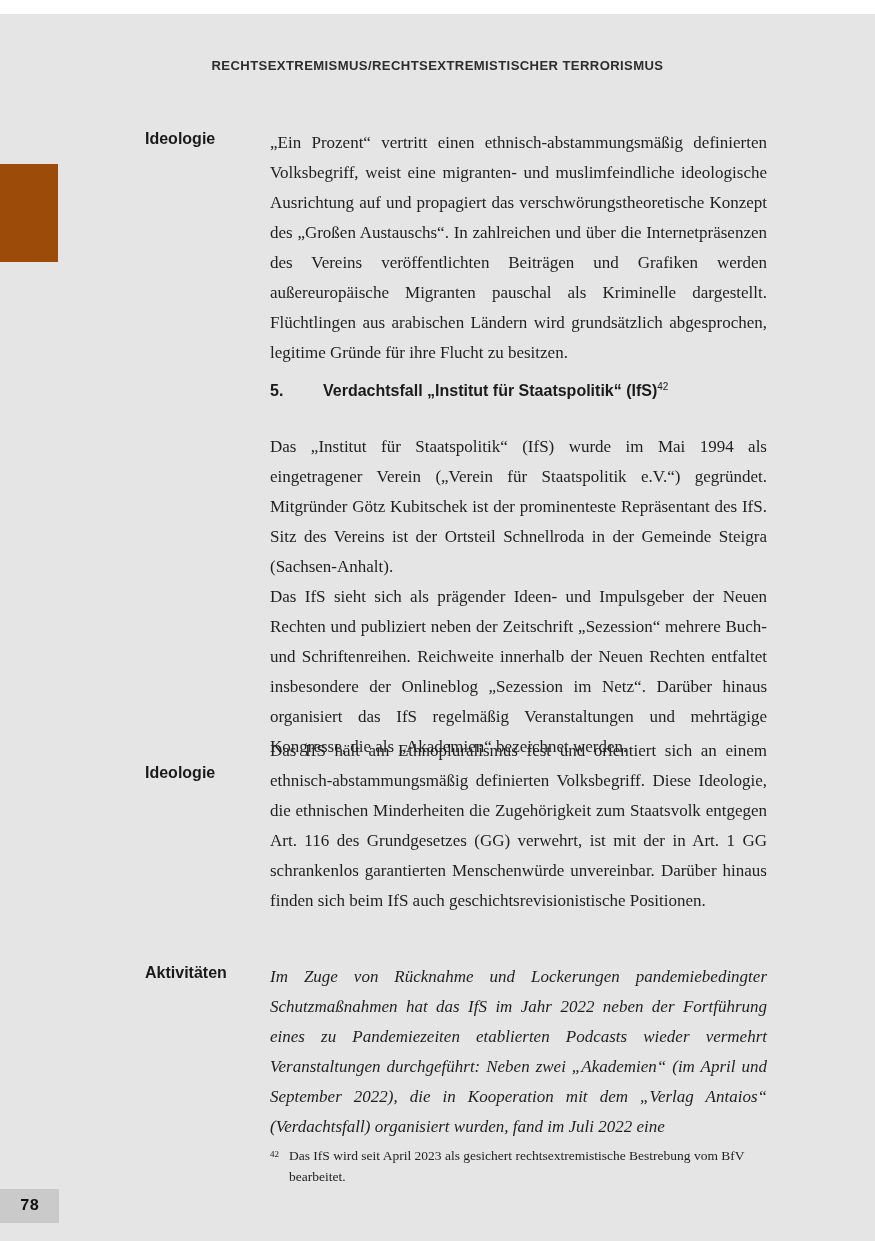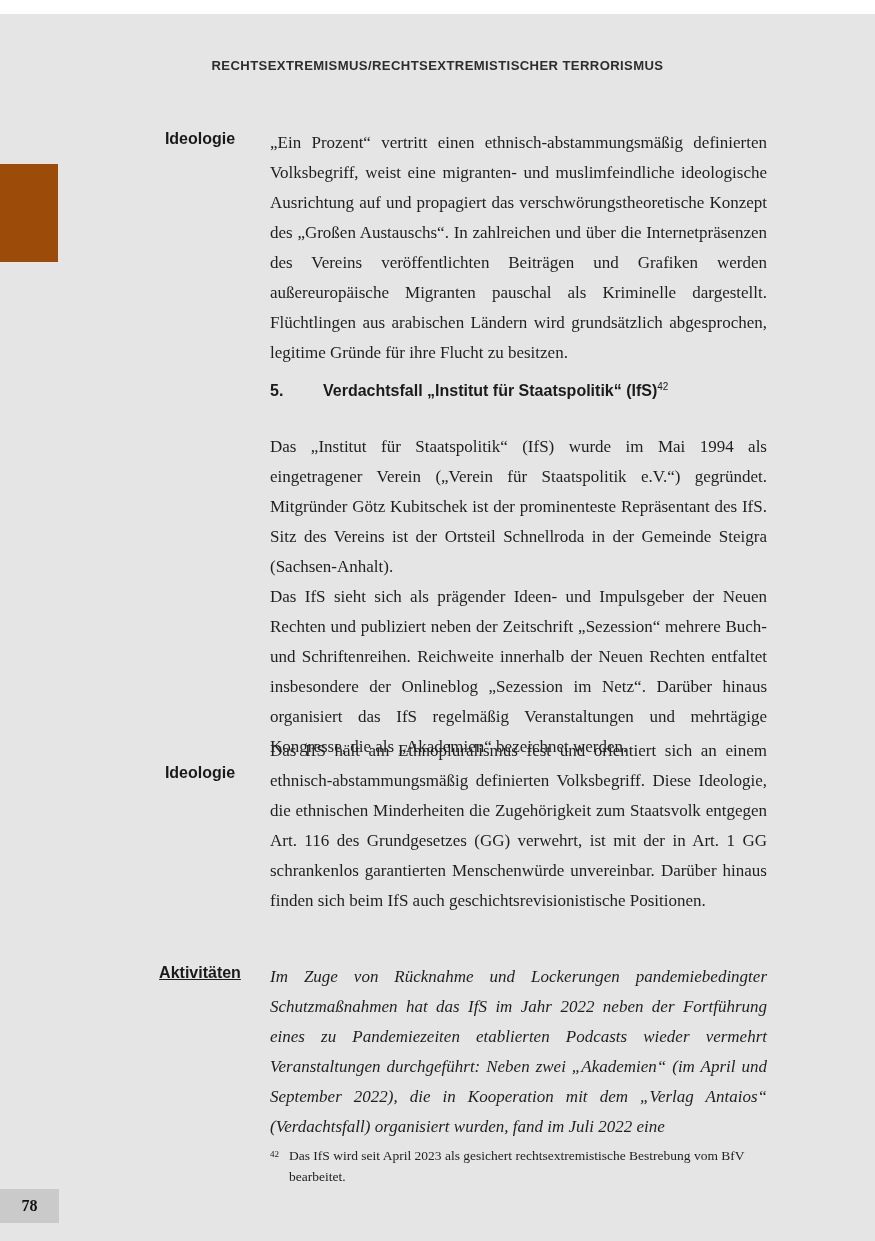--- a/index.html
+++ b/index.html
@@ -7,26 +7,26 @@
     position:relative;width:875px;height:1241px;background:#e5e5e5;
     font-family:"Liberation Serif", serif;color:#1f1f1f;overflow:hidden;margin:14px auto;
   }
   .header-title{
     position:absolute;top:44px;left:0;right:0;text-align:center;
     font-family:"Liberation Sans", sans-serif;font-weight:700;font-size:13.5px;
     letter-spacing:0.4px;color:#2d2d2d;transform:scaleX(0.97);
   }
   .accent-bar{position:absolute;left:0;top:150px;width:58px;height:98px;background:#9c4c08;}
   .row-label{
-    position:absolute;left:145px;width:110px;text-align:center;
+    position:absolute;left:145px;width:110px;text-align:left;
     font-family:"Liberation Sans", sans-serif;font-weight:700;font-size:16px;color:#1a1a1a;
   }
   .label-1{top:116px;}
   .label-2{top:750px;}
-  .label-3{top:950px;text-decoration:underline;}
+  .label-3{top:950px;}
   .body-par{
     position:absolute;left:270px;width:497px;
     font-size:17px;line-height:30px;text-align:justify;
   }
   .par-1{top:114px;}
   .par-intro{top:418px;}
   .par-media{top:568px;}
   .par-ideo{top:722px;}
   .par-akt{top:948px;font-style:italic;}
   .section-heading{
@@ -41,21 +41,21 @@
     letter-spacing:-0.07em;color:#1e4f9c;font-weight:500;
   }
   .footnote{
     position:absolute;left:270px;top:1131px;width:502px;padding-left:19px;
     font-size:13.5px;line-height:21px;color:#222;box-sizing:border-box;
   }
   .footnote sup{position:absolute;left:0;top:-1px;font-size:9px;}
   .page-num-box{
     position:absolute;left:0;top:1175px;width:59px;height:34px;background:#cacaca;
     display:flex;align-items:center;justify-content:center;
-    font-family:Liberation Serif, serif;font-weight:700;font-size:16px;color:#111;
+    font-family:Liberation Mono, monospace;font-weight:700;font-size:16px;color:#111;
   }
   .footer-bar{position:absolute;left:0;bottom:0;width:875px;height:9px;background:#1e3560;}
 </style>
 </head>
 <body>
 
 <div class="page">
 
   <div class="header-title">RECHTSEXTREMISMUS/RECHTSEXTREMISTISCHER TERRORISMUS</div>
 

